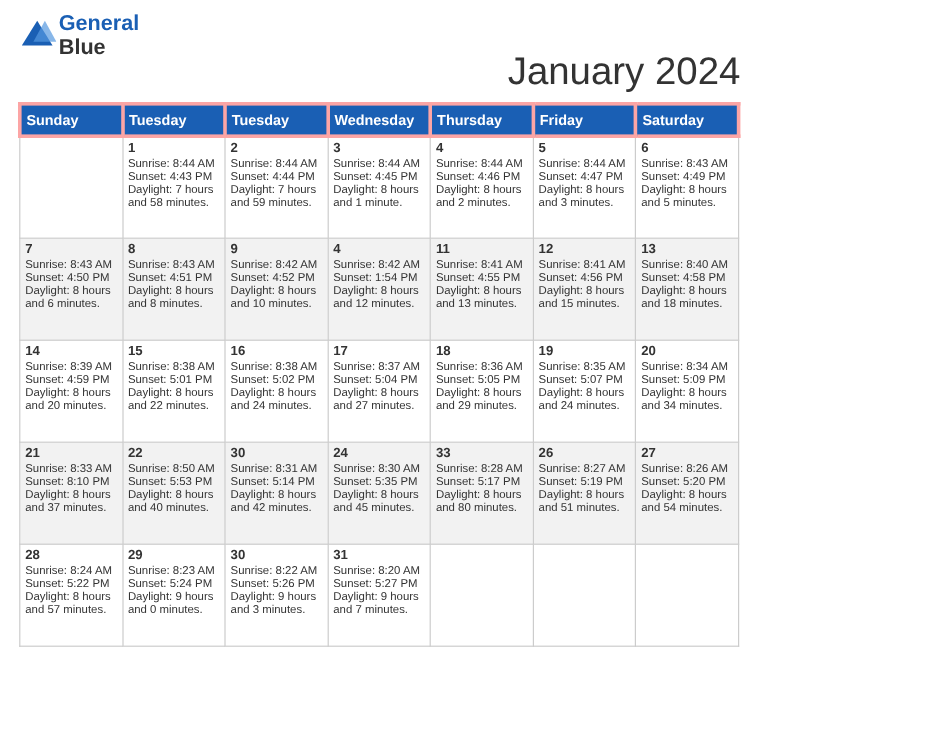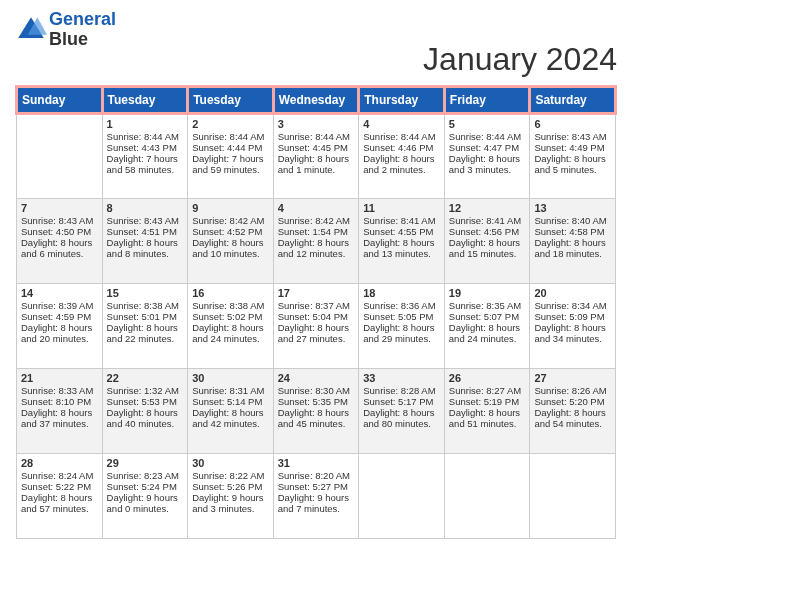--- a/index.html
+++ b/index.html
@@ -277,21 +277,21 @@
         <tr class="row-shaded">
           <td>
             <span class="day-number">21</span>
             <div>Sunrise: 8:33 AM</div>
             <div>Sunset: 8:10 PM</div>
             <div>Daylight: 8 hours</div>
             <div>and 37 minutes.</div>
           </td>
           <td>
             <span class="day-number">22</span>
-            <div>Sunrise: 1:32 AM</div>
+            <div>Sunrise: 8:50 AM</div>
             <div>Sunset: 5:53 PM</div>
             <div>Daylight: 8 hours</div>
             <div>and 40 minutes.</div>
           </td>
           <td>
             <span class="day-number">30</span>
             <div>Sunrise: 8:31 AM</div>
             <div>Sunset: 5:14 PM</div>
             <div>Daylight: 8 hours</div>
             <div>and 42 minutes.</div>

